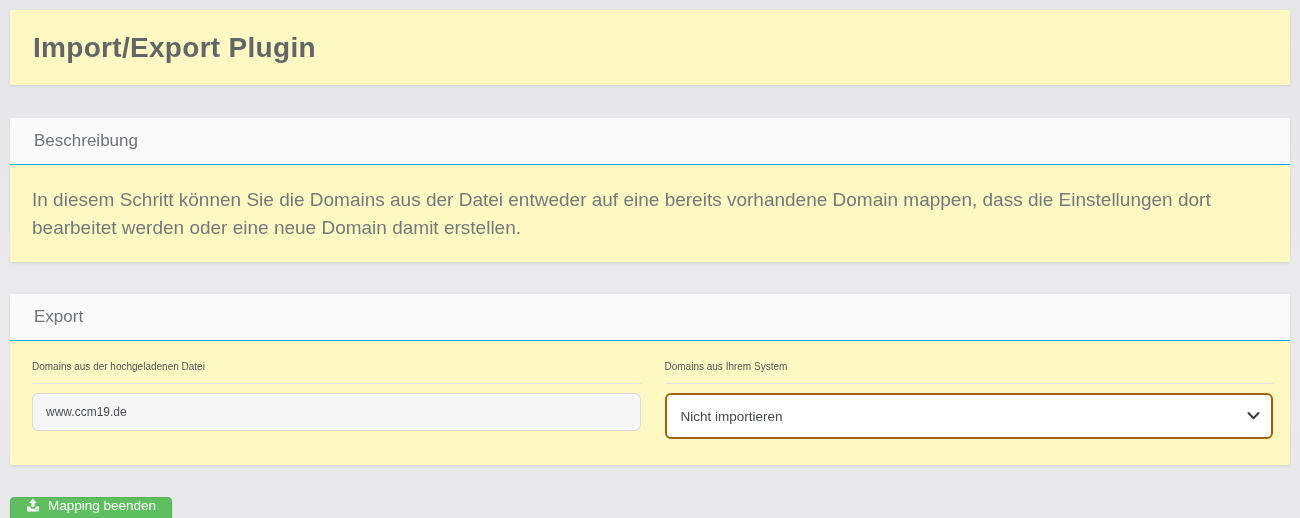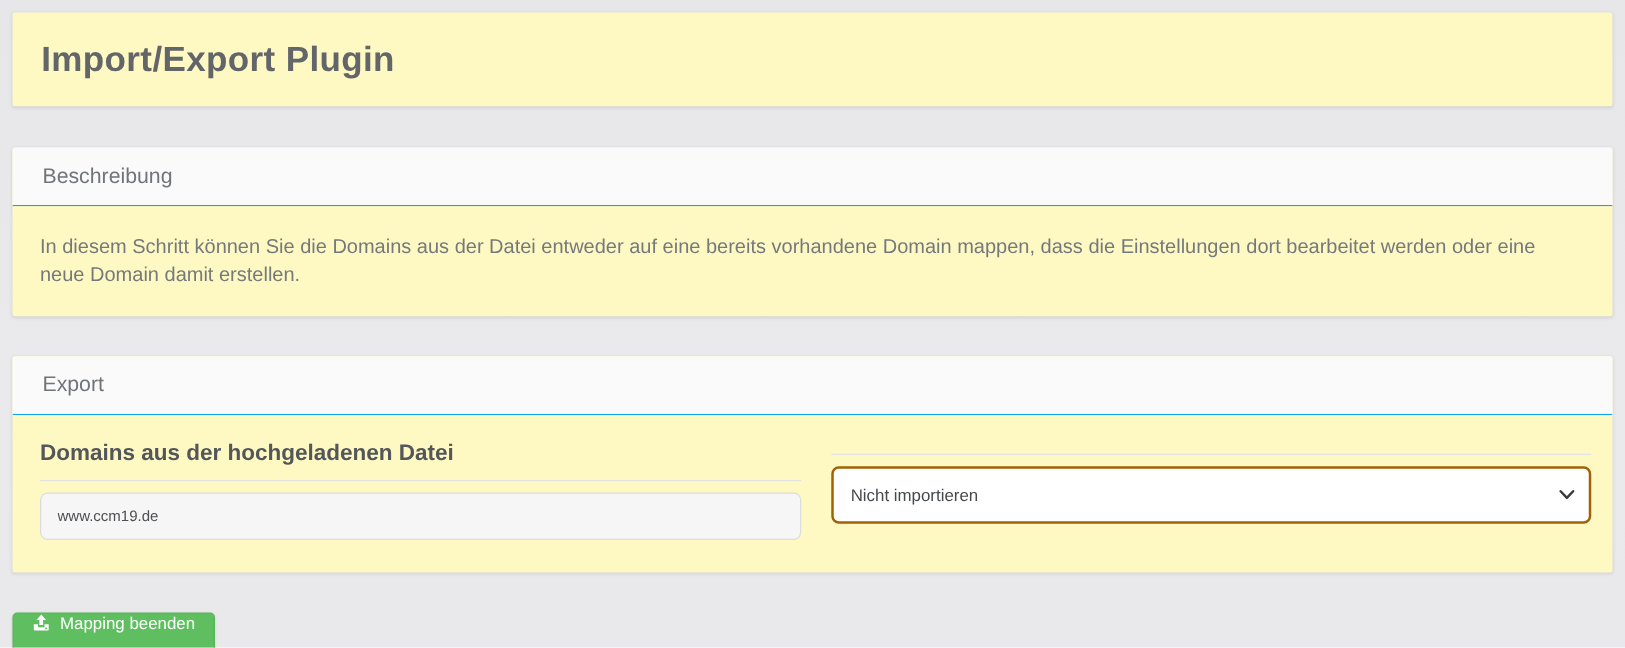--- a/index.html
+++ b/index.html
@@ -41,35 +41,35 @@
     padding: 13px 24px;
     border-radius: 2px 2px 0 0;
   }
   .panel-header .panel-title {
     font-size: 17px;
     font-weight: 400;
     color: #717478;
   }
   .panel-body { padding: 21px 22px; }
   .panel-body p {
-    font-size: 16px;
+    font-size: 19px;
     line-height: 1.45;
     color: #76797c;
   }
 
   
   .mapping-body {
     display: grid;
     grid-template-columns: 1fr 1fr;
     column-gap: 24px;
     padding: 20px 17px 26px 22px;
   }
   .col-label {
-    font-size: 18px;
-    font-weight: 700;
+    font-size: 10px;
+    font-weight: 400;
     color: #54575a;
   }
   .col hr {
     border: none;
     border-top: 1px solid #e2e2e2;
     margin-top: 11px;
   }
   .domain-input {
     margin-top: 9px;
     width: 100%;
@@ -151,20 +151,21 @@
     </div>
     <div class="panel-body mapping-body">
 
       <div class="col">
         <div class="col-label">Domains aus der hochgeladenen Datei</div>
         <hr>
         <input class="domain-input" readonly="" value="www.ccm19.de" style="">
       </div>
 
       <div class="col">
+        <div class="col-label">Domains aus Ihrem System</div>
         <hr>
         <div class="select-wrap">
           <select>
             <option selected="">Nicht importieren</option>
           </select>
           <span class="chevron">
             <svg width="13" height="9" viewBox="0 0 13 9" fill="none" stroke="currentColor" stroke-width="2" stroke-linecap="round" stroke-linejoin="round">
               <polyline points="1.5,1.5 6.5,6.8 11.5,1.5"></polyline>
             </svg>
           </span>

